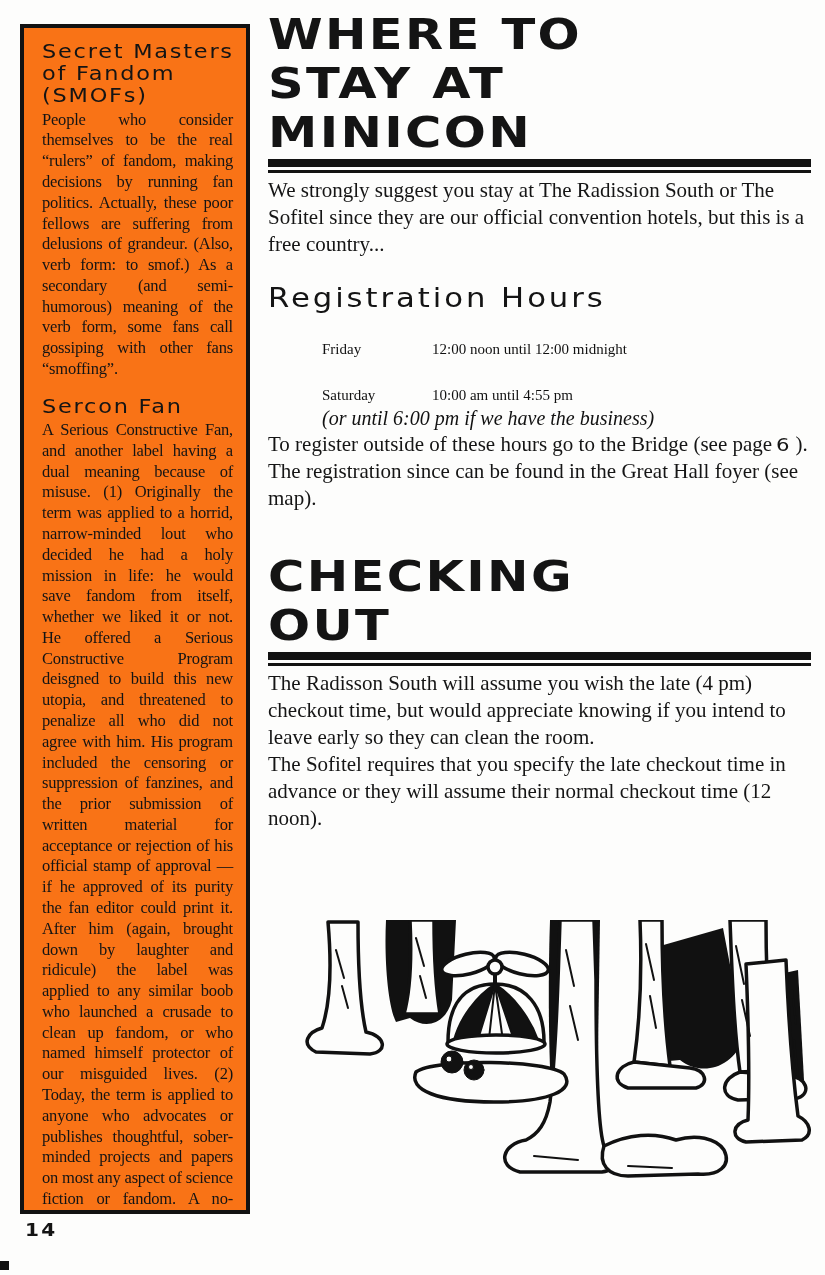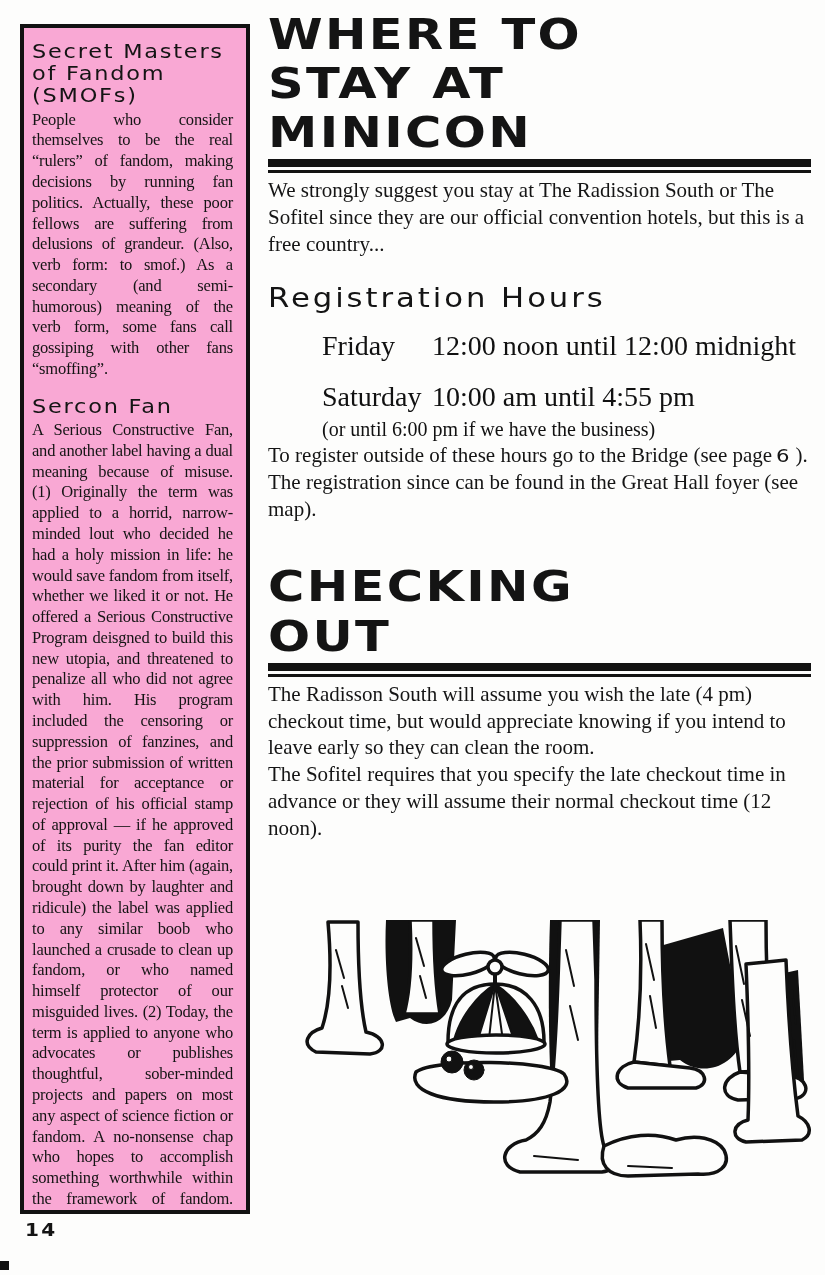--- a/index.html
+++ b/index.html
@@ -11,22 +11,22 @@
   }
   
   .sq {
     font-family:"DejaVu Sans", sans-serif;
     transform:scaleX(1.18); transform-origin:top left;
     white-space:pre-line; color:#141414;
   }
   
   .sidebar-box {
     position:absolute; left:20px; top:24px; width:230px; height:1190px;
-    border:4px solid #121212; padding:12px 13px 8px 8px; overflow:hidden;
-    background:#f9a8d4;
+    border:4px solid #121212; padding:12px 13px 8px 18px; overflow:hidden;
+    background:#f97316;
   }
   .entry { margin-bottom:15px; }
   .term {
     font-size:19px; line-height:1.17; font-weight:500;
     letter-spacing:1.5px; margin-bottom:3px;
   }
   .def {
     font-size:16.5px; line-height:1.26; text-align:justify;
     letter-spacing:-0.2px; color:#141414;
   }
@@ -42,23 +42,23 @@
   }
   .rule { width:100%; margin-bottom:4px; }
   .rule .thick { height:8px; background:#121212; }
   .rule .thin  { height:3px; background:#121212; margin-top:3px; }
   .body-p { font-size:21px; line-height:1.28; color:#151515; }
   .h2 {
     font-size:26px; line-height:1.15; font-weight:500;
     letter-spacing:2.5px; margin-top:26px;
   }
   .hours { margin-top:12px; }
-  .hrow { padding-left:54px; font-size:28px; line-height:1.32; margin-top:14px; }
+  .hrow { padding-left:54px; font-size:15px; line-height:1.32; margin-top:26px; }
   .hrow .day { display:inline-block; width:110px; }
-  .hnote { padding-left:54px; font-size:20px; line-height:1.3; }
+  .hnote { padding-left:54px; font-size:20px; font-style:italic; line-height:1.3; }
   .sq-digit {
     font-family:"DejaVu Sans", sans-serif; display:inline-block;
     transform:scaleX(1.15); font-size:0.88em; letter-spacing:1px;
   }
   .title-2 { margin-top:40px; }
   
   .illustration { position:absolute; left:298px; top:920px; width:520px; height:290px; }
   .illustration svg { width:100%; height:100%; display:block; }
   .scan-artifact {
     position:absolute; left:0; top:1261px; width:9px; height:9px; background:#111;

